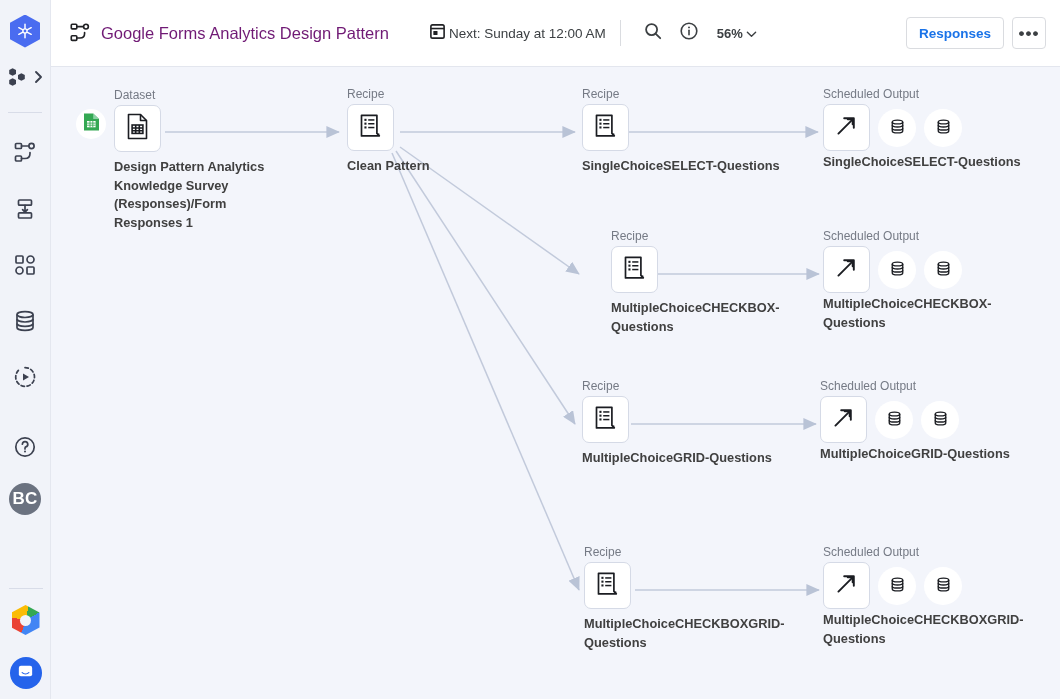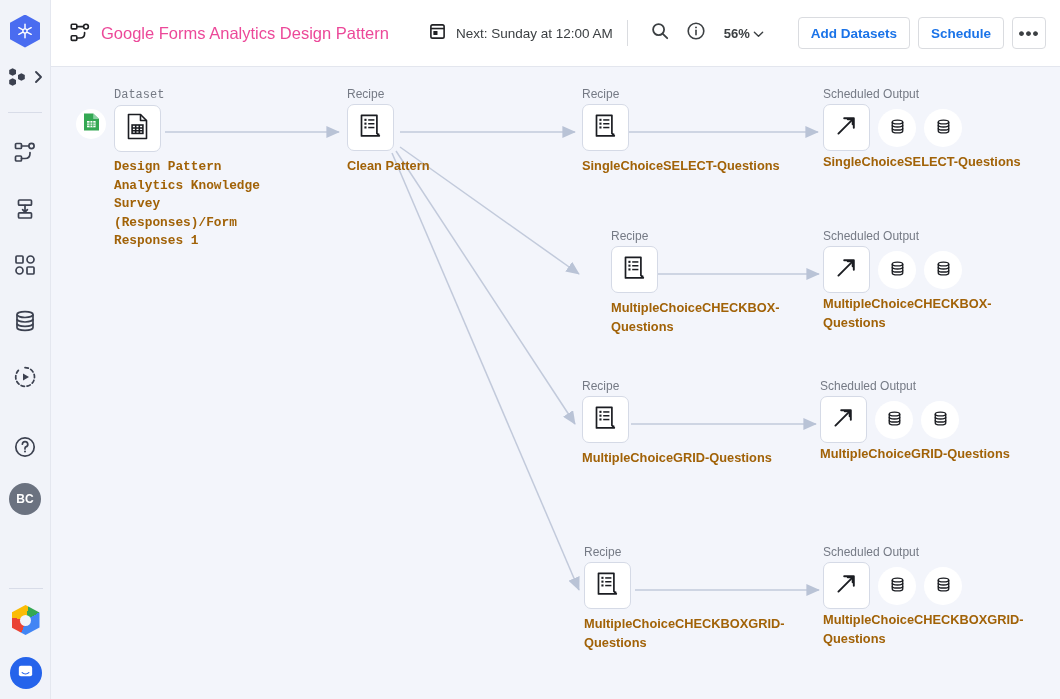--- a/index.html
+++ b/index.html
@@ -43,21 +43,21 @@
   }
   .rail-icons { display: flex; flex-direction: column; align-items: center; width: 100%; }
   .rail-btn {
     width: 51px; height: 56px;
     display: flex; align-items: center; justify-content: center;
     cursor: pointer;
   }
   .avatar {
     width: 32px; height: 32px; border-radius: 50%;
     background: #6b7280; color: #fff;
-    font-size: 12px; font-weight: bold;
+    font-size: 17px; font-weight: bold;
     display: flex; align-items: center; justify-content: center;
     letter-spacing: .2px;
   }
   .rail-bottom {
     position: absolute; bottom: 0; left: 0; width: 51px;
     display: flex; flex-direction: column; align-items: center;
   }
   .rail-sep2 { width: 34px; height: 1px; background: #d8dce8; margin-bottom: 8px; }
   .gcp-hex {
     width: 28px; height: 30px;
@@ -78,25 +78,25 @@
   
   .header {
     height: 67px; background: #fff;
     border-bottom: 1px solid #e3e6ee;
     display: flex; align-items: center;
     padding: 0 14px 0 18px;
     flex: 0 0 67px;
   }
   .hdr-flow-icon { display:flex; align-items:center; margin-right: 10px; }
   .hdr-title {
-    font-size: 16.5px; color: #ec4899; font-weight: 400;
+    font-size: 16.5px; color: #701a75; font-weight: 400;
     white-space: nowrap;
   }
   .hdr-sched {
-    display: flex; align-items: center; gap: 10px;
+    display: flex; align-items: center; gap: 3px;
     margin-left: 40px; white-space: nowrap; text-align: center;
   }
   .hdr-sched-txt { font-size: 13.5px; color: #3c4043; }
   .hdr-divider { width: 1px; height: 26px; background: #dadce0; margin: 0 14px; }
   .icon-btn {
     width: 30px; height: 30px; border-radius: 50%;
     display: flex; align-items: center; justify-content: center;
     cursor: pointer; margin: 0 3px;
   }
   .zoom-ctl {
@@ -133,21 +133,21 @@
     font-size: 12px; color: #757a85; margin-bottom: 3px;
     white-space: nowrap; line-height: 13px;
   }
   .tile {
     width: 47px; height: 47px; background: #fff;
     border: 1px solid #d5dae6; border-radius: 7px;
     display: flex; align-items: center; justify-content: center;
     cursor: pointer;
   }
   .node-label {
-    font-size: 12.8px; font-weight: bold; color: #a16207;
+    font-size: 12.8px; font-weight: bold; color: #404040;
     line-height: 18.5px; margin-top: 6px;
     word-break: break-word;
   }
   .row-icons { display: flex; align-items: flex-start; gap: 8px; }
   .db-chip {
     width: 38px; height: 38px; border-radius: 50%;
     background: #fff; display:flex; align-items:center; justify-content:center;
     margin-top: 5px; cursor: pointer;
   }
   .src-badge {
@@ -322,22 +322,21 @@
         <span>56%</span>
         <span>
           <svg width="11" height="8" viewBox="0 0 12 8" aria-hidden="true">
             <path d="M1.5 2 L6 6.4 L10.5 2" stroke="#3c4043" stroke-width="1.5" fill="none" stroke-linecap="round" stroke-linejoin="round"></path>
           </svg>
         </span>
       </div>
 
       <div class="hdr-spacer"></div>
 
-      <button class="btn-outline">Add Datasets</button>
-      <button class="btn-outline">Schedule</button>
+      <button class="btn-outline">Responses</button>
       <button class="btn-outline btn-more">•••</button>
     </div>
 
     <div class="canvas">
 
       <svg class="edges" viewBox="0 0 1009 632" preserveAspectRatio="none">
         <defs>
           <marker id="ah" markerWidth="9" markerHeight="8" refX="8.4" refY="4" orient="auto">
             <path d="M0,0 L9,4 L0,8 z" fill="#b9c3d6"></path>
           </marker>
@@ -370,21 +369,21 @@
             <path d="M1 1.5h9.2L16 6.9v11.6H1z" fill="#34a853"></path>
             <path d="M10.2 1.5 L16 6.9 h-5.8z" fill="#8ed3a6"></path>
             <rect x="4" y="9" width="8.6" height="6.3" fill="#ffffff"></rect>
             <g stroke="#34a853" stroke-width=".85">
               <path d="M4 11.1h8.6M4 13.2h8.6M7 9v6.3M9.8 9v6.3"></path>
             </g>
           </svg>
         </span>
       </div>
 
-      <div class="node" style="left:63px; top:22px; width:175px;font-family:Liberation Mono, monospace;">
+      <div class="node" style="left:63px; top:22px; width:175px;">
         <div class="node-kind">Dataset</div>
         <div class="tile">
           <span>
             <svg width="25" height="27" viewBox="0 0 24 27" fill="none" stroke="#1b1d22" stroke-width="1.6" aria-hidden="true">
               <path d="M3 1.5h12l6 6v18H3z" stroke-linejoin="round"></path>
               <path d="M15 1.5v6h6" stroke-linejoin="round"></path>
               <rect x="6.6" y="12" width="10.8" height="8.4"></rect>
               <path d="M6.6 15h10.8M6.6 17.7h10.8M10.2 12v8.4M13.8 12v8.4"></path>
             </svg>
           </span>

